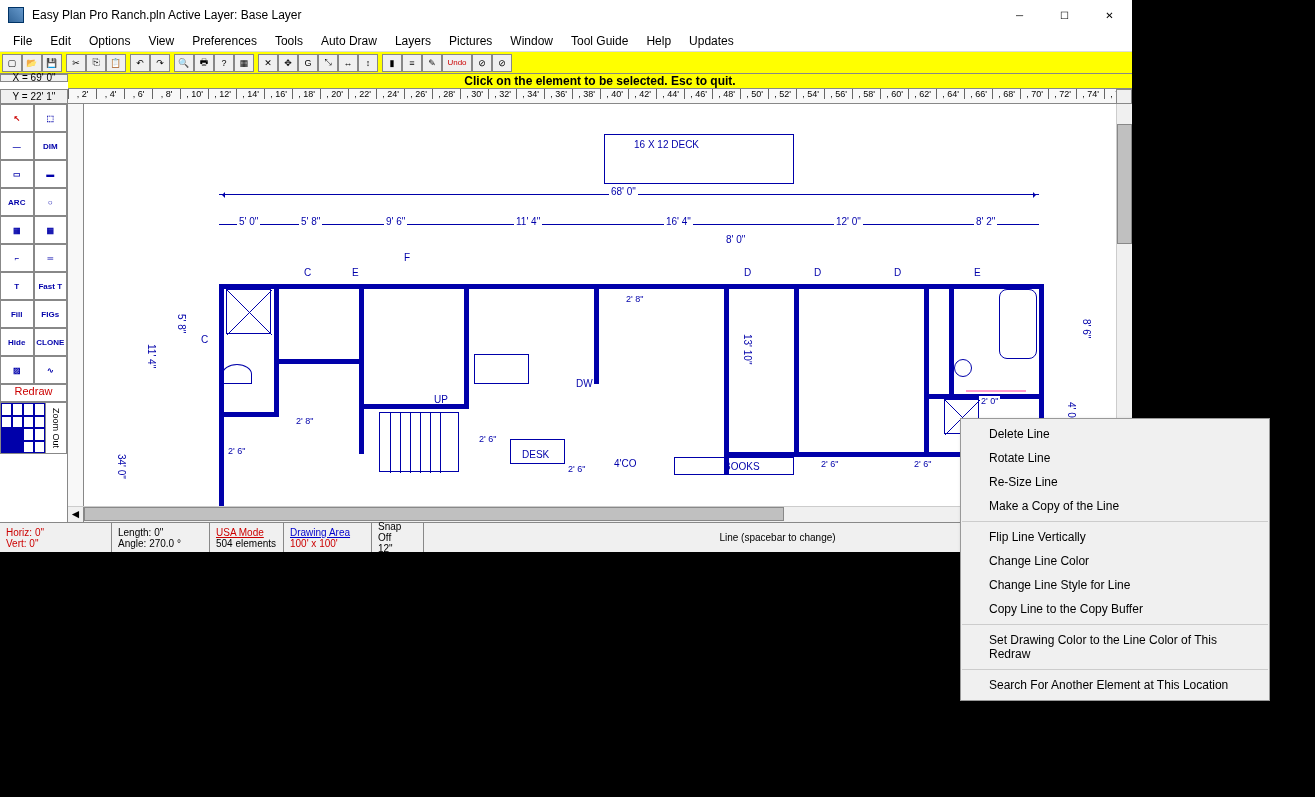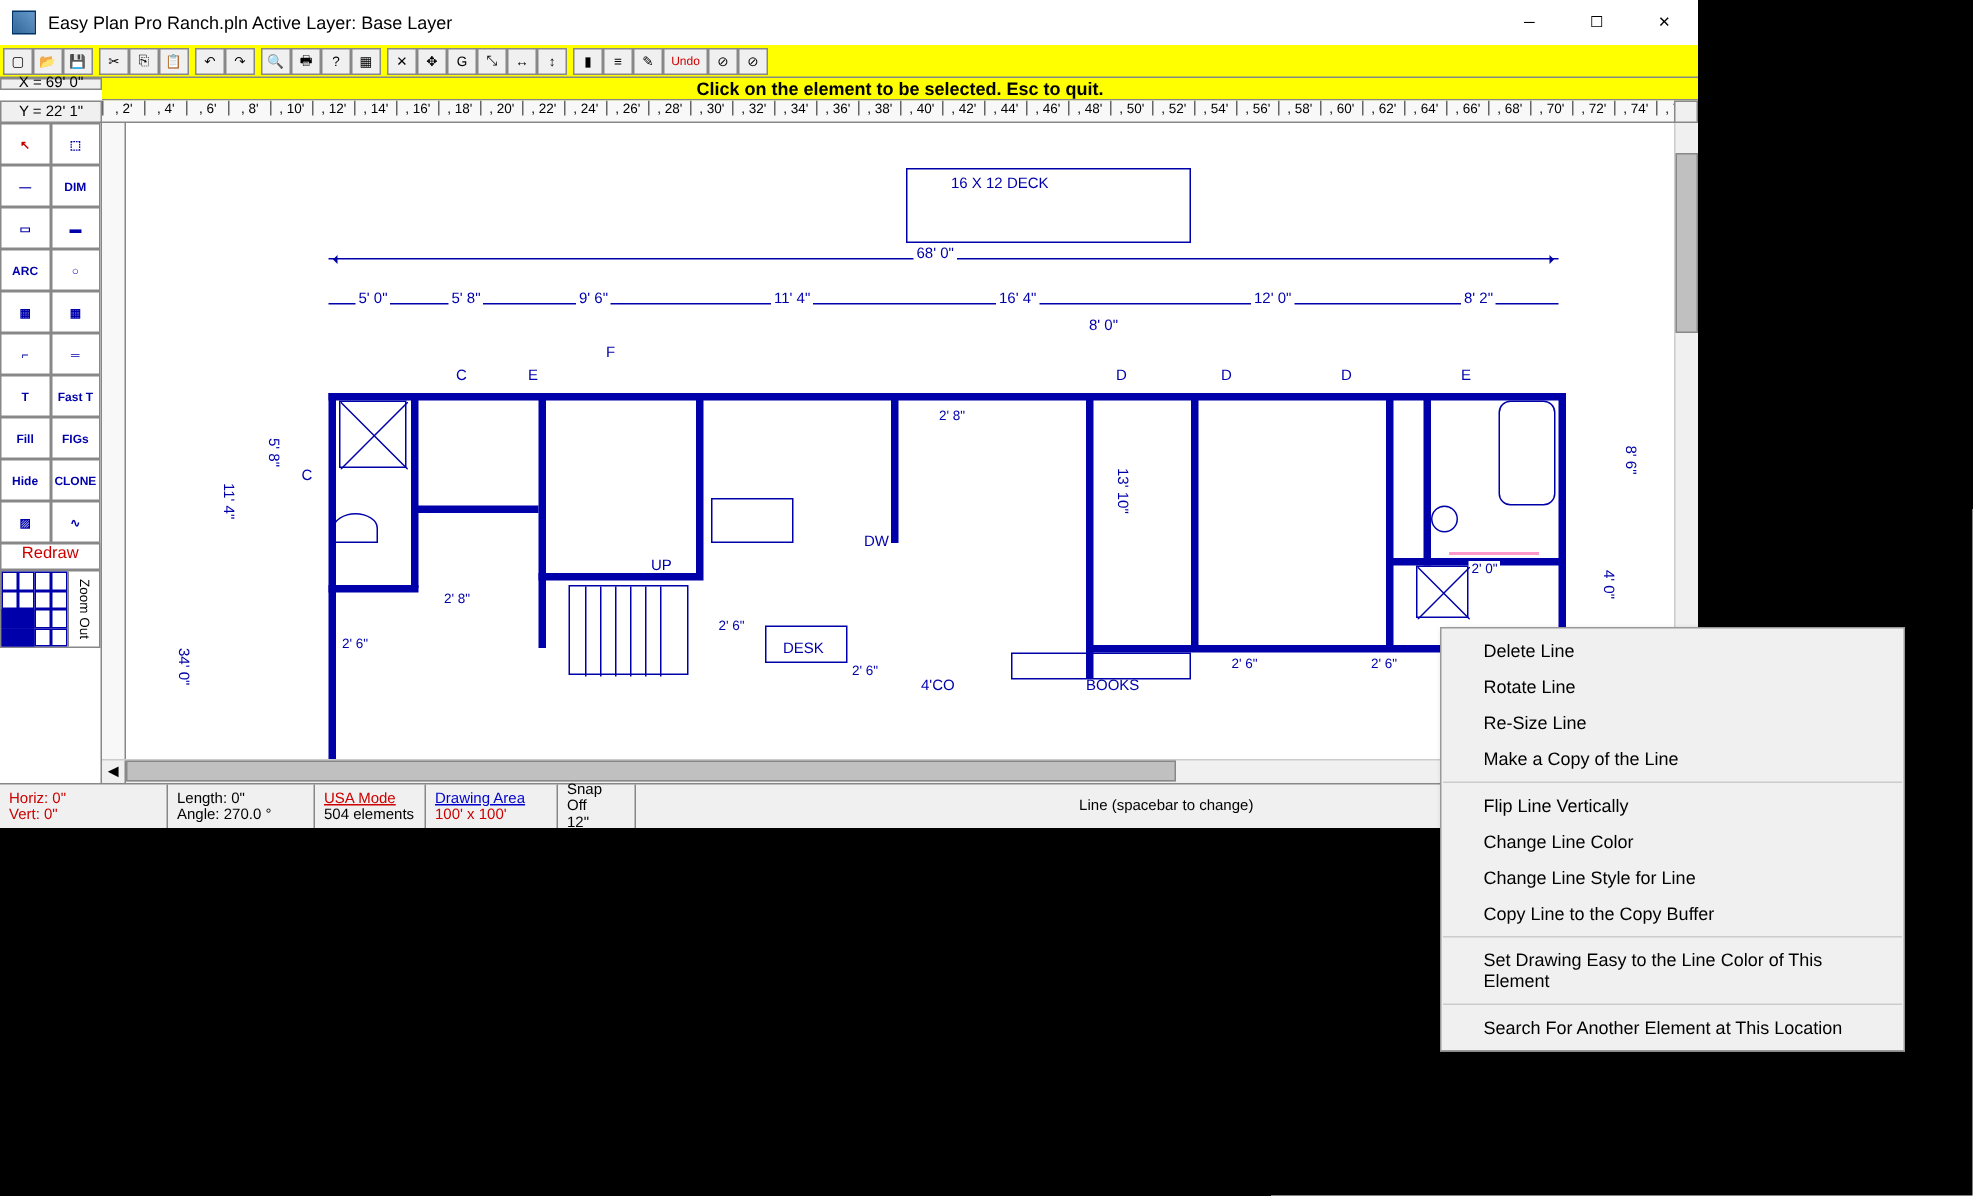--- a/index.html
+++ b/index.html
@@ -71,20 +71,35 @@
     <div class="app-icon"></div>
     <div class="title-text">Easy Plan Pro   Ranch.pln         Active Layer: Base Layer</div>
     <div class="title-spacer"></div>
     <div class="win-btns">
       <div class="win-btn">─</div>
       <div class="win-btn">☐</div>
       <div class="win-btn close">✕</div>
     </div>
   </div>
 
+  <div class="menubar" id="menubar">
+      <div class="menu-item">File</div>
+      <div class="menu-item">Edit</div>
+      <div class="menu-item">Options</div>
+      <div class="menu-item">View</div>
+      <div class="menu-item">Preferences</div>
+      <div class="menu-item">Tools</div>
+      <div class="menu-item">Auto Draw</div>
+      <div class="menu-item">Layers</div>
+      <div class="menu-item">Pictures</div>
+      <div class="menu-item">Window</div>
+      <div class="menu-item">Tool Guide</div>
+      <div class="menu-item">Help</div>
+      <div class="menu-item">Updates</div>
+    </div>
 
   <div class="toolbar" id="toolbar">
       <div class="tb-btn">▢</div>
       <div class="tb-btn">📂</div>
       <div class="tb-btn">💾</div>
       <div class="tb-sep"></div>
       <div class="tb-btn">✂</div>
       <div class="tb-btn">⎘</div>
       <div class="tb-btn">📋</div>
       <div class="tb-sep"></div>
@@ -253,22 +268,22 @@
               <div style="position:absolute;left:20px;top:0;width:1px;height:60px;background:#00a"></div>
               <div style="position:absolute;left:30px;top:0;width:1px;height:60px;background:#00a"></div>
               <div style="position:absolute;left:40px;top:0;width:1px;height:60px;background:#00a"></div>
               <div style="position:absolute;left:50px;top:0;width:1px;height:60px;background:#00a"></div>
               <div style="position:absolute;left:60px;top:0;width:1px;height:60px;background:#00a"></div>
             </div>
             <div class="lbl" style="left:330px;top:260px">UP</div>
 
             <div class="lbl" style="left:472px;top:244px">DW</div>
             <div class="lbl" style="left:418px;top:315px">DESK</div>
-            <div class="lbl" style="left:620px;top:340px">BOOKS</div>
-            <div class="lbl" style="left:510px;top:340px">4'CO</div>
+            <div class="lbl" style="left:620px;top:327px">BOOKS</div>
+            <div class="lbl" style="left:510px;top:324px">4'CO</div>
             <div class="lbl" style="left:97px;top:200px">C</div>
 
             <div class="dim-txt" style="left:190px;top:282px;font-size:9px">2' 8"</div>
             <div class="dim-txt" style="left:122px;top:312px;font-size:9px">2' 6"</div>
             <div class="dim-txt" style="left:520px;top:160px;font-size:9px">2' 8"</div>
             <div class="dim-txt" style="left:373px;top:300px;font-size:9px">2' 6"</div>
             <div class="dim-txt" style="left:462px;top:330px;font-size:9px">2' 6"</div>
             <div class="dim-txt" style="left:715px;top:325px;font-size:9px">2' 6"</div>
             <div class="dim-txt" style="left:808px;top:325px;font-size:9px">2' 6"</div>
             <div class="dim-txt" style="left:875px;top:262px;font-size:9px">2' 0"</div>
@@ -339,16 +354,16 @@
     <div class="cm-item">Delete Line</div>
     <div class="cm-item">Rotate Line</div>
     <div class="cm-item">Re-Size Line</div>
     <div class="cm-item">Make a Copy of the Line</div>
     <div class="cm-sep"></div>
     <div class="cm-item">Flip Line Vertically</div>
     <div class="cm-item">Change Line Color</div>
     <div class="cm-item">Change Line Style for Line</div>
     <div class="cm-item">Copy Line to the Copy Buffer</div>
     <div class="cm-sep"></div>
-    <div class="cm-item">Set Drawing Easy to the Line Color of This Element</div>
+    <div class="cm-item">Set Drawing Color to the Line Color of This Redraw</div>
     <div class="cm-sep"></div>
     <div class="cm-item">Search For Another Element at This Location</div>
   </div>
 
 </body></html>

